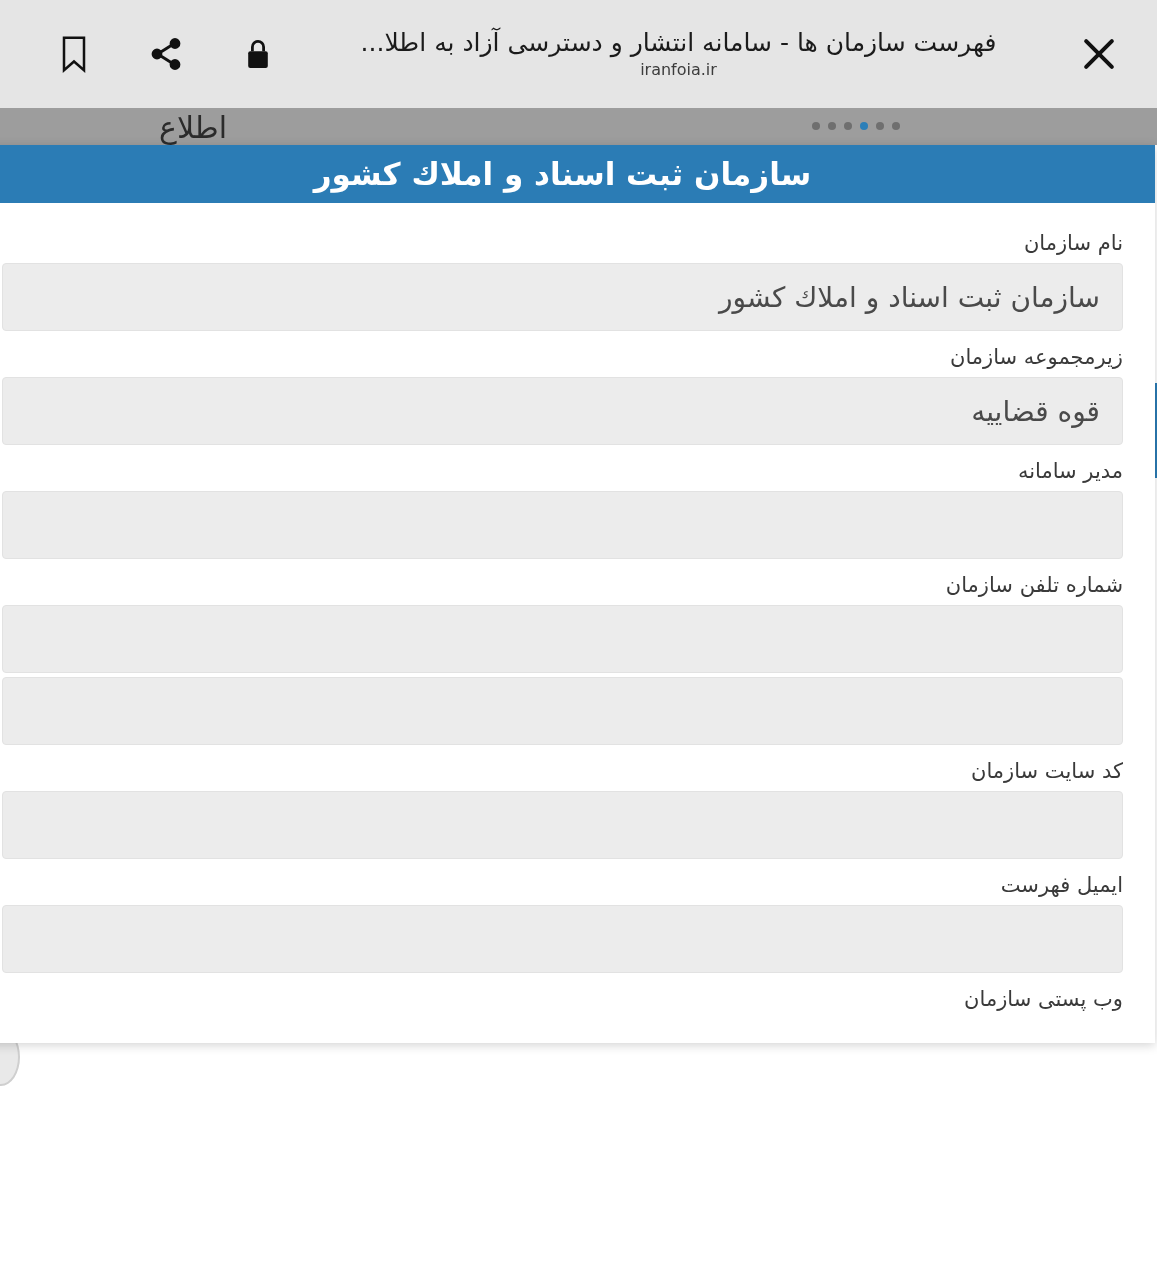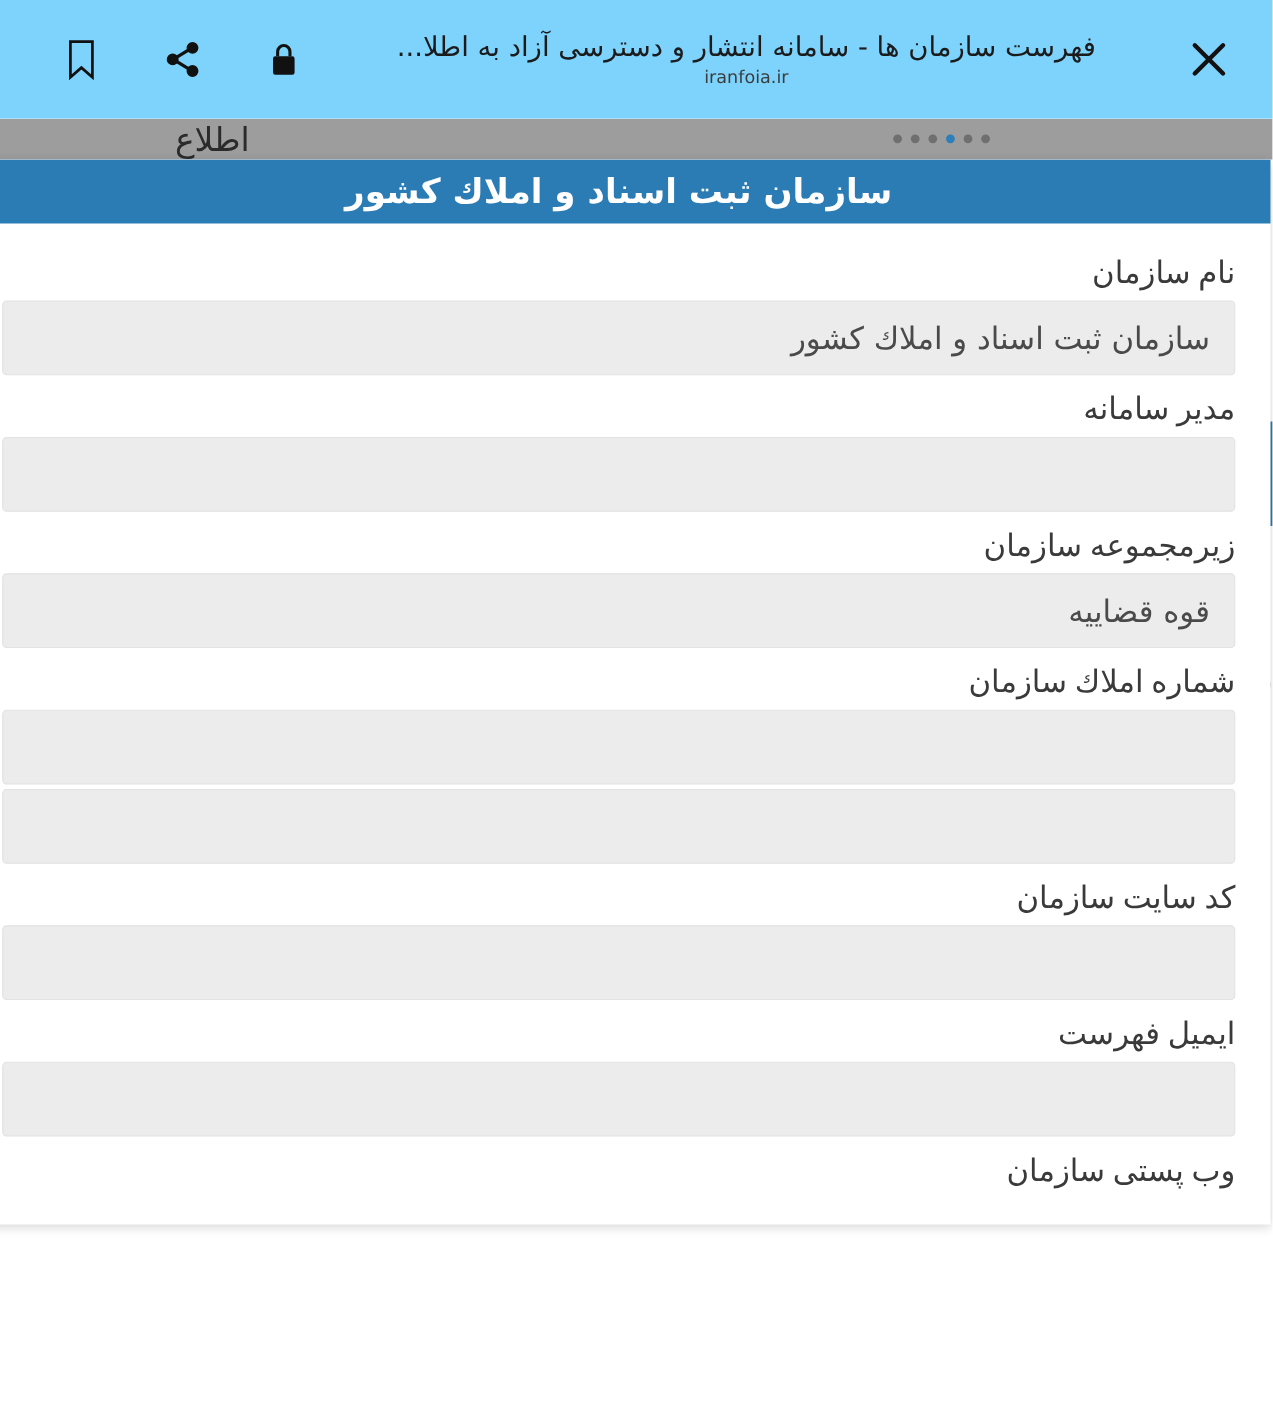--- a/index.html
+++ b/index.html
@@ -11,21 +11,21 @@
     background: #ffffff;
     font-family: "DejaVu Sans", "Liberation Sans", sans-serif;
     overflow: hidden;
   }
 
   
   .topbar {
     position: relative;
     width: 1157px;
     height: 108px;
-    background: #7dd3fc;
+    background: #e5e5e5;
     display: flex;
     align-items: center;
     direction: ltr;
   }
   .topbar-icons {
     display: flex;
     align-items: center;
     gap: 48px;
     padding-left: 52px;
     flex: 0 0 auto;
@@ -171,26 +171,25 @@
     font-size: 31px;
     font-weight: bold;
     direction: rtl;
   }
   .card-body {
     padding: 18px 32px 20px 32px;
     direction: rtl;
   }
   .field { margin-bottom: 4px; }
   .field-label {
-    font-size: 28px;
+    font-size: 21px;
     color: #3a3a3a;
     text-align: right;
     padding: 10px 0 8px 0;
     direction: rtl;
-    font-family: Liberation Serif, serif;
   }
   .field-input {
     width: 100%;
     height: 68px;
     background: #ececec;
     border: 1px solid #e2e2e2;
     border-radius: 4px;
     display: flex;
     align-items: center;
     justify-content: flex-start;
@@ -266,31 +265,31 @@
   <div class="card">
     <div class="card-header">سازمان ثبت اسناد و املاك كشور</div>
     <div class="card-body">
 
       <div class="field">
         <div class="field-label">نام سازمان</div>
         <div class="field-input">سازمان ثبت اسناد و املاك كشور</div>
       </div>
 
       <div class="field">
-        <div class="field-label">مدیر سامانه</div>
-        <div class="field-input"></div>
-      </div>
-
-      <div class="field">
         <div class="field-label">زیرمجموعه سازمان</div>
         <div class="field-input">قوه قضاییه</div>
       </div>
 
       <div class="field">
-        <div class="field-label">شماره املاك سازمان</div>
+        <div class="field-label">مدیر سامانه</div>
+        <div class="field-input"></div>
+      </div>
+
+      <div class="field">
+        <div class="field-label">شماره تلفن سازمان</div>
         <div class="field-input"></div>
       </div>
 
       <div class="field">
         <div class="field-input"></div>
       </div>
 
       <div class="field">
         <div class="field-label">کد سایت سازمان</div>
         <div class="field-input"></div>

